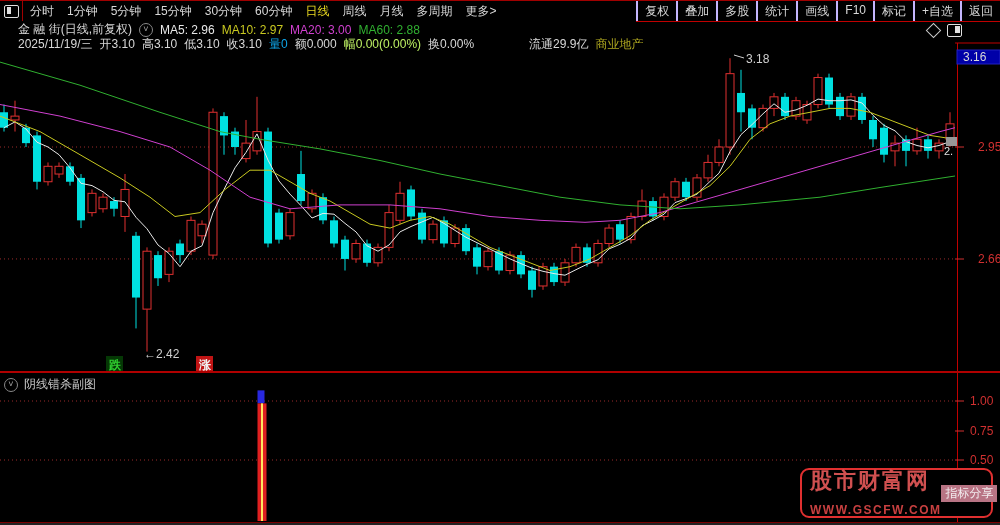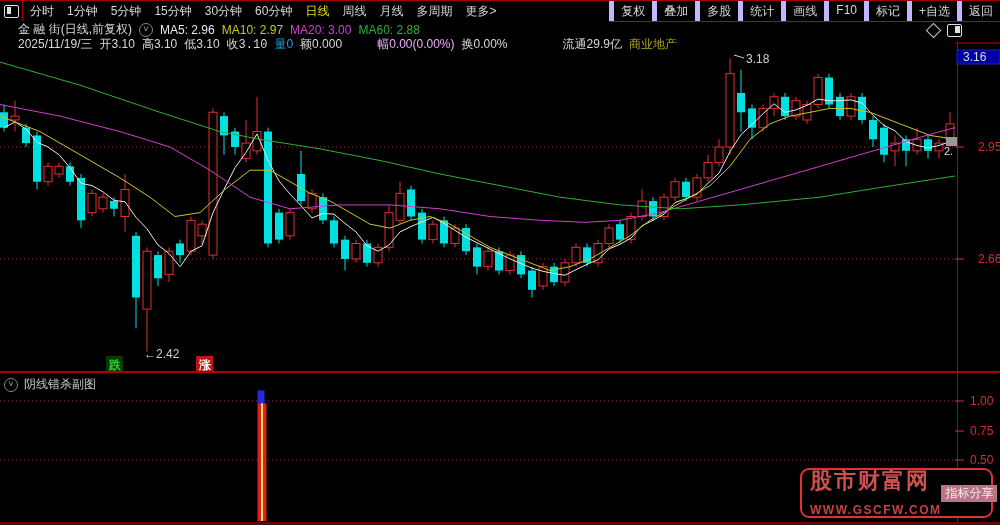--- a/index.html
+++ b/index.html
@@ -10,21 +10,21 @@
            border-top:1px solid #a00000;display:flex;align-items:center;font-size:12px;}
   .win-icon{width:13px;height:11px;border:1px solid #e0e0e0;border-radius:2px;margin:0 3px 0 4px;
             position:relative;background:#000;flex:0 0 auto;}
   .win-icon:after{content:"";position:absolute;left:2px;top:1px;width:4px;height:7px;background:#e0e0e0;}
   .menu-sep-v{width:1px;height:20px;background:#a00000;margin-right:4px;flex:0 0 auto;}
   .menu-left{display:flex;gap:13px;align-items:center;padding-left:3px;}
   .menu-left .mi{color:#d8d8d8;cursor:default;white-space:nowrap;}
   .menu-left .mi.active{color:#e8d820;}
   .menu-right{display:flex;margin-left:auto;align-items:stretch;height:20px;
               border-bottom:1px solid #c00000;}
-  .menu-right .mi{color:#d8d8d8;padding:2px 7px 0 7px;border-left:5px solid #c4b5fd;white-space:nowrap;}
+  .menu-right .mi{color:#d8d8d8;padding:2px 7px 0 7px;border-left:2px solid #c4b5fd;white-space:nowrap;}
   
   .inforow{position:absolute;left:18px;display:flex;gap:7px;font-size:12px;white-space:nowrap;align-items:center;}
   #row2{top:21px;}
   #row3{top:36px;}
   .chev{display:inline-block;width:12px;height:12px;border:1px solid #888;border-radius:50%;
         color:#aaa;font-size:9px;line-height:11px;text-align:center;}
   .hdr-icons{position:absolute;top:24px;right:38px;display:flex;gap:8px;align-items:center;}
   .diamond{width:9px;height:9px;border:1px solid #c8c8c8;transform:rotate(45deg);}
   .split{width:13px;height:11px;border:1px solid #e0e0e0;border-radius:2px;position:relative;}
   .split:after{content:"";position:absolute;right:1px;top:1px;width:5px;height:7px;background:#e0e0e0;}
@@ -93,24 +93,24 @@
     <span style="color:#c8c820;">MA10: 2.97</span>
     <span style="color:#d040d0;">MA20: 3.00</span>
     <span style="color:#30b030;">MA60: 2.88</span>
   </div>
 
   <div class="inforow" id="row3">
       <span style="color: rgb(216, 216, 216);">2025/11/19/三</span>
       <span style="color: rgb(216, 216, 216);">开3.10</span>
       <span style="color: rgb(216, 216, 216);">高3.10</span>
       <span style="color: rgb(216, 216, 216);">低3.10</span>
-      <span style="color: rgb(216, 216, 216); font-family: Liberation Mono, monospace;">收3.10</span>
+      <span style="color: rgb(216, 216, 216);">收3.10</span>
       <span style="color: #0ea5e9;">量0</span>
       <span style="color: rgb(216, 216, 216);">额0.000</span>
-      <span style="color: #f0abfc; margin-left: 28px;">幅0.00(0.00%)</span>
+      <span style="color: #bef264;">幅0.00(0.00%)</span>
       <span style="color: rgb(216, 216, 216);">换0.00%</span>
       <span style="color: rgb(216, 216, 216); margin-left: 48px;">流通29.9亿</span>
       <span style="color: rgb(176, 168, 32);">商业地产</span>
     </div>
 
   <svg class="chart" id="chartsvg" width="1000" height="525">
       <g>
         <line x1="0" y1="147" x2="955" y2="147" stroke="#9b2b2b" stroke-width="1" stroke-dasharray="1 3"></line>
         <line x1="0" y1="258.94" x2="955" y2="258.94" stroke="#9b2b2b" stroke-width="1" stroke-dasharray="1 3"></line>
         <line x1="0" y1="401" x2="955" y2="401" stroke="#9b2b2b" stroke-width="1" stroke-dasharray="1 3"></line>

